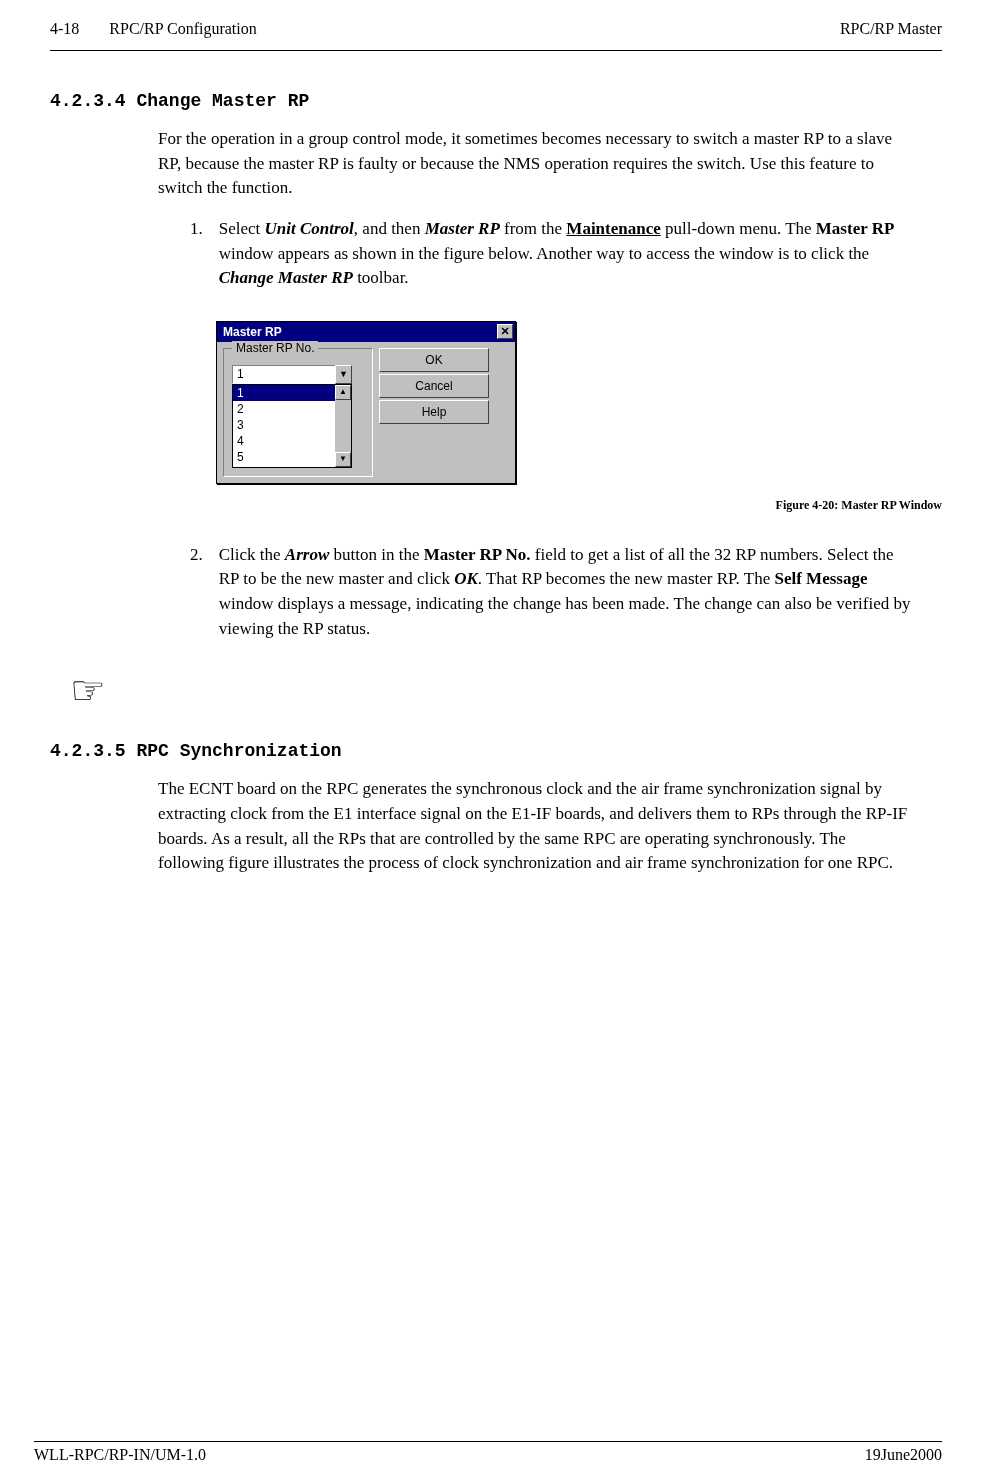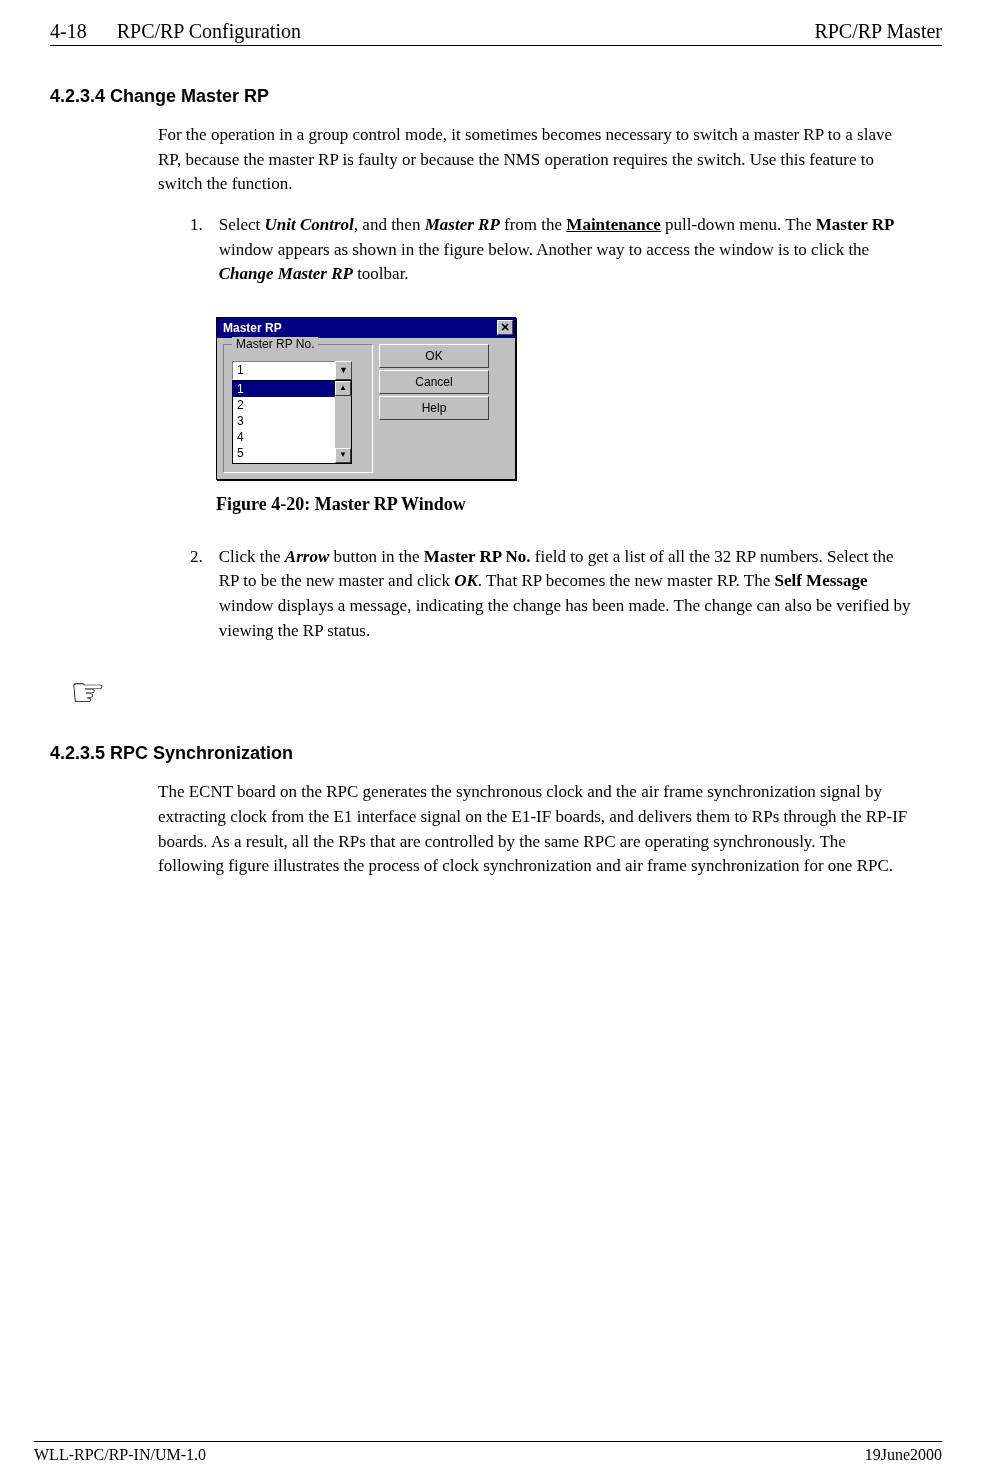--- a/index.html
+++ b/index.html
@@ -9,28 +9,28 @@
       width: 992px;
       height: 1484px;
       background: #fff;
       color: #000;
       padding: 20px 50px 20px 50px;
       position: relative;
     }
     .header-row {
       display: flex;
       justify-content: space-between;
-      font-size: 20px;
+      font-size: 16px;
       border-bottom: 1.5px solid #000;
-      padding-bottom: 2px;
+      padding-bottom: 12px;
       margin-bottom: 40px;
     }
     .header-left { display: flex; gap: 30px; }
     .section-heading {
-      font-family: Liberation Sans, sans-serif;
+      font-family: Liberation Mono, monospace;
       font-weight: bold;
       font-size: 18px;
       margin-top: 20px;
       margin-bottom: 16px;
       margin-left: 0;
     }
     .body-text {
       margin-left: 108px;
       margin-right: 30px;
       font-size: 17px;
@@ -187,23 +187,24 @@
       border: 1px solid #fff;
       border-right-color: #404040;
       border-bottom-color: #404040;
       height: 24px;
       text-align: center;
       line-height: 22px;
       font-size: 12px;
     }
     .figure-caption {
       font-weight: bold;
-      font-size: 18px;
+      font-size: 12px;
       margin-top: 14px;
       margin-bottom: 30px;
+      text-align: right;
     }
     .note-row {
       display: flex;
       align-items: flex-start;
       margin-top: 30px;
       margin-bottom: 30px;
       margin-left: 20px;
     }
     .note-hand {
       font-size: 40px;

